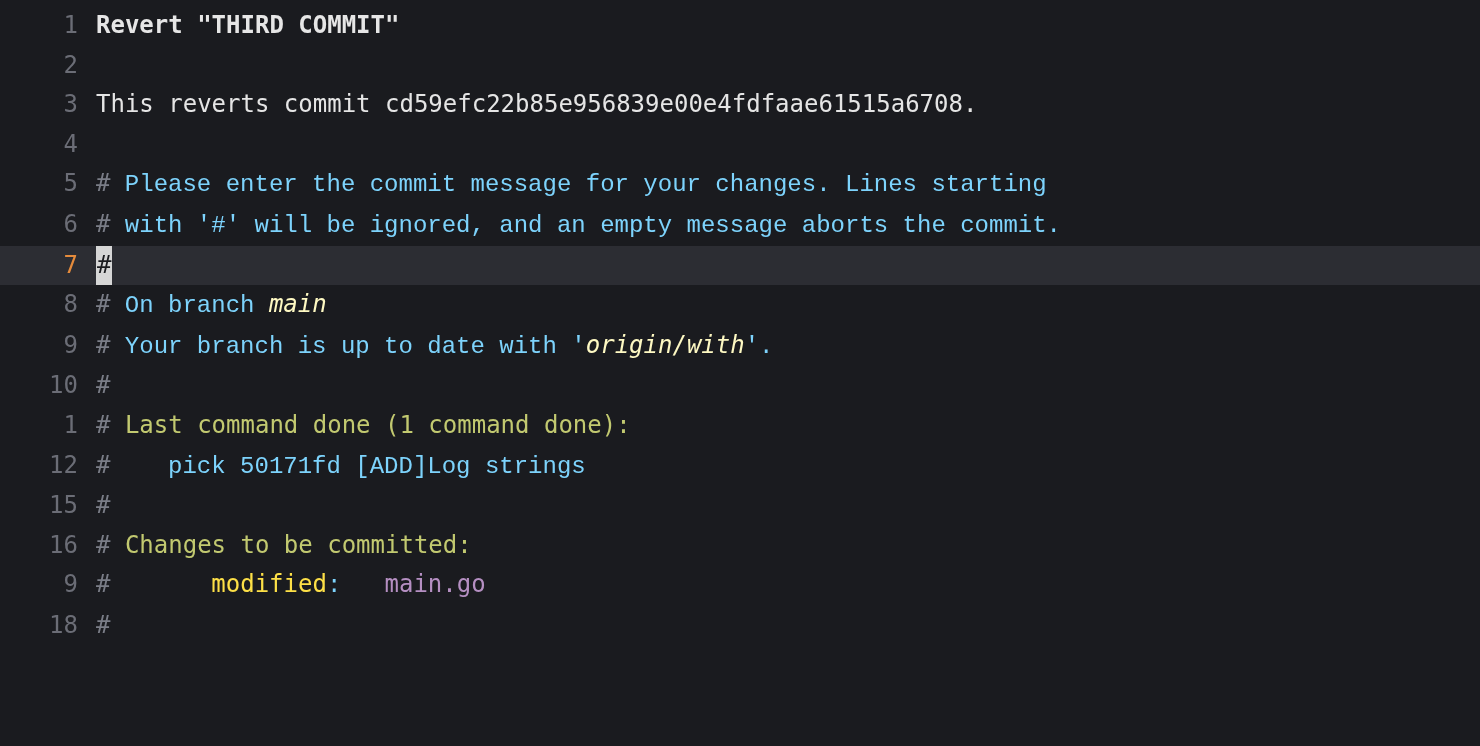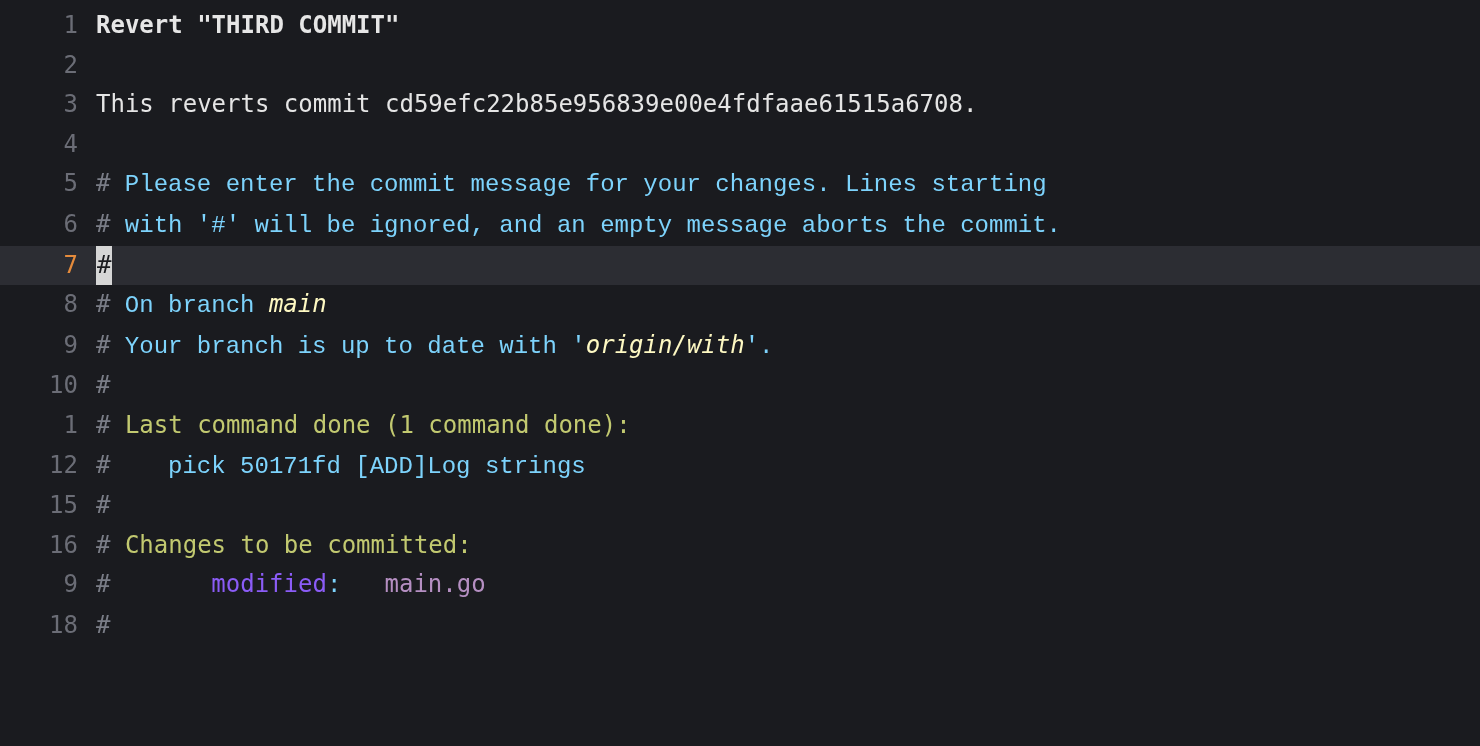--- a/index.html
+++ b/index.html
@@ -59,21 +59,21 @@
       color: #7a7d87;
     }
     .branch {
       color: #fef9c3;
       font-style: italic;
     }
     .heading {
       color: #c2c970;
     }
     .mod {
-      color: #8b5cf6;
+      color: #fde047;
     }
     .file {
       color: #b58fc2;
     }
     .cursor-block {
       background: #d6d6d6;
       color: #1a1b1f;
       display: inline-block;
       padding: 0 1px;
     }

